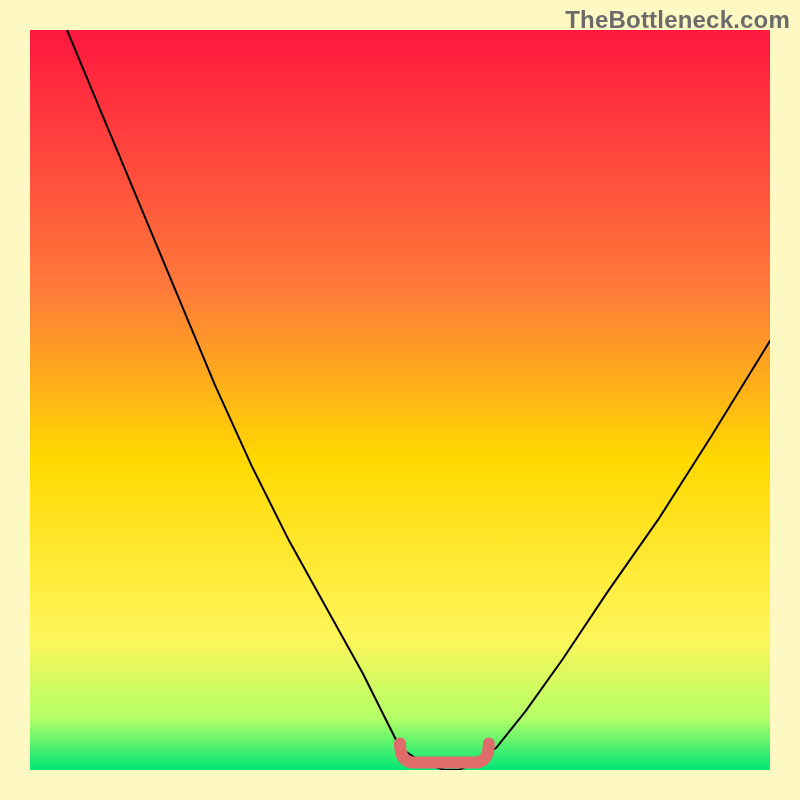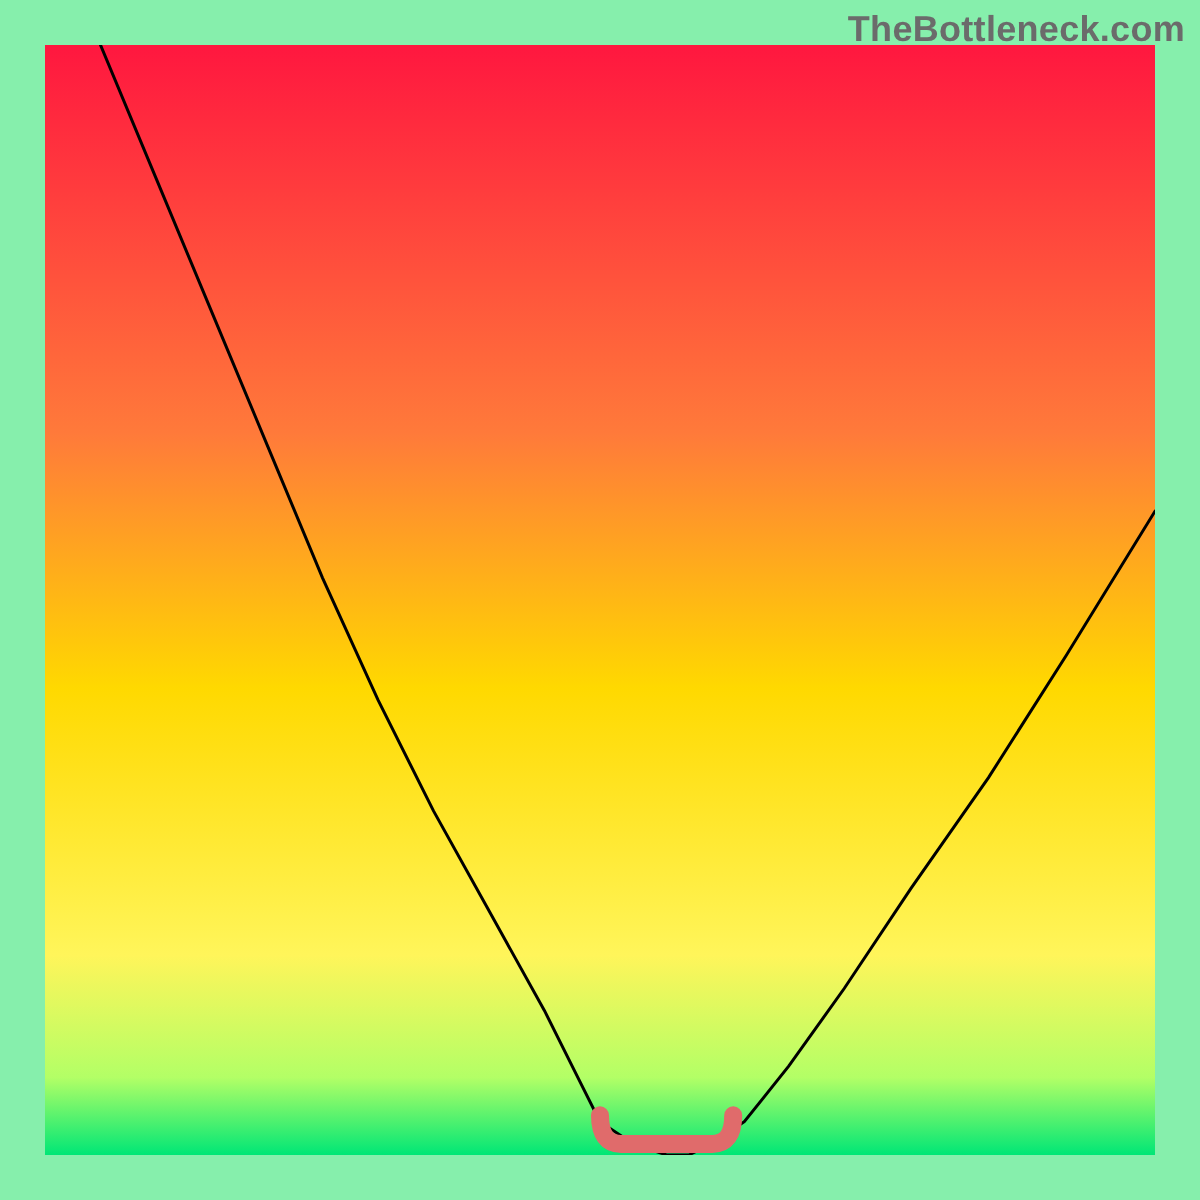--- a/index.html
+++ b/index.html
@@ -10,21 +10,21 @@
     background: #000;
     overflow: hidden;
     font-family: Arial, Helvetica, sans-serif;
   }
   .frame {
     position: absolute;
     top: 0;
     left: 0;
     width: 800px;
     height: 800px;
-    background: #86efac;
+    background: #fef9c3;
   }
   .watermark {
     position: absolute;
     top: 6px;
     right: 10px;
     font-size: 24px;
     font-weight: 600;
     color: #6b6b6b;
     letter-spacing: 0.2px;
     z-index: 10;

